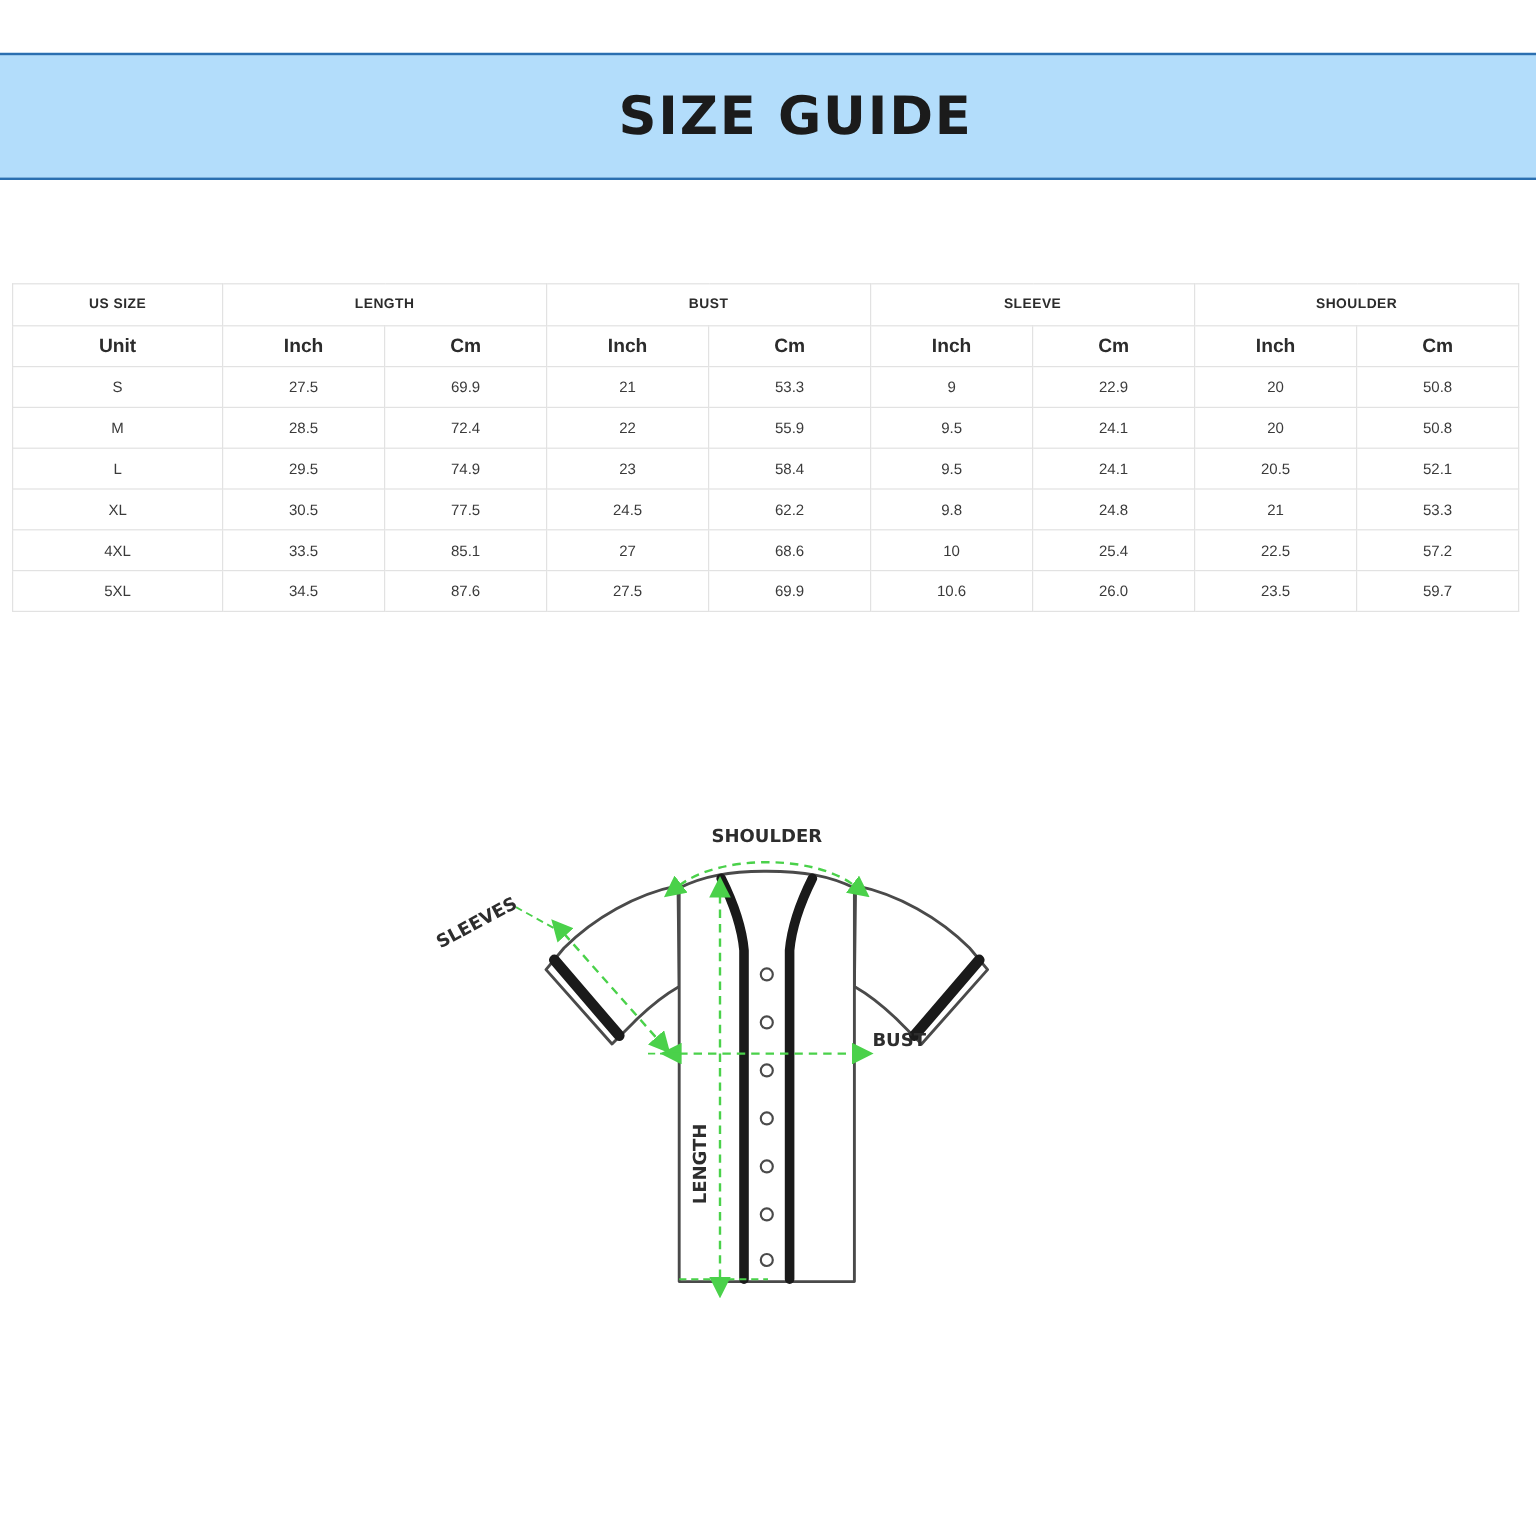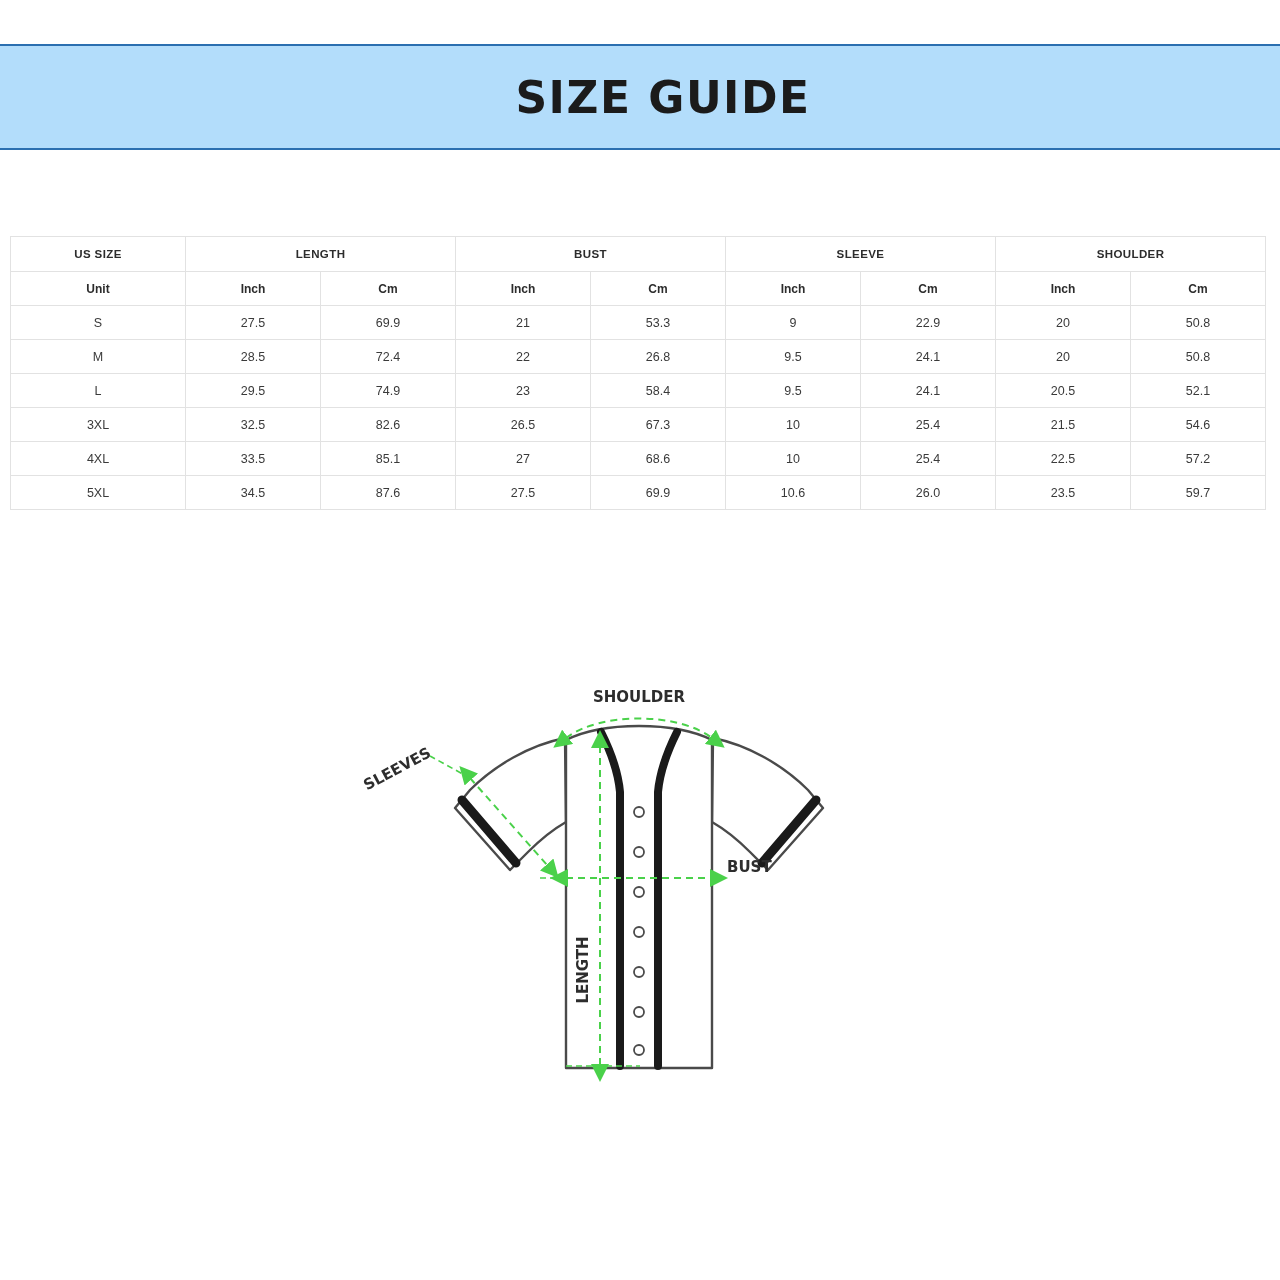--- a/index.html
+++ b/index.html
@@ -66,21 +66,21 @@
   }
   table.size-table thead th {
     font-weight: bold;
     font-size: 11.5px;
     letter-spacing: 0.4px;
     color: #2c2c2c;
     height: 35px;
   }
   table.size-table tr.unit-row td {
     font-weight: bold;
-    font-size: 12px;
+    font-size: 16px;
     color: #2c2c2c;
     height: 34px;
   }
   table.size-table tbody td.size-col {
     font-size: 12.5px;
   }
   col.c-size { width: 175px; }
   col.c-half { width: 135px; }
 
   
@@ -161,47 +161,47 @@
           <td>9</td>
           <td>22.9</td>
           <td>20</td>
           <td>50.8</td>
         </tr>
         <tr>
           <td class="size-col">M</td>
           <td>28.5</td>
           <td>72.4</td>
           <td>22</td>
-          <td>26.8</td>
+          <td>55.9</td>
           <td>9.5</td>
           <td>24.1</td>
           <td>20</td>
           <td>50.8</td>
         </tr>
         <tr>
           <td class="size-col">L</td>
           <td>29.5</td>
           <td>74.9</td>
           <td>23</td>
           <td>58.4</td>
           <td>9.5</td>
           <td>24.1</td>
           <td>20.5</td>
           <td>52.1</td>
         </tr>
         <tr>
-          <td class="size-col">3XL</td>
-          <td>32.5</td>
-          <td>82.6</td>
-          <td>26.5</td>
-          <td>67.3</td>
-          <td>10</td>
-          <td>25.4</td>
-          <td>21.5</td>
-          <td>54.6</td>
+          <td class="size-col">XL</td>
+          <td>30.5</td>
+          <td>77.5</td>
+          <td>24.5</td>
+          <td>62.2</td>
+          <td>9.8</td>
+          <td>24.8</td>
+          <td>21</td>
+          <td>53.3</td>
         </tr>
         <tr>
           <td class="size-col">4XL</td>
           <td>33.5</td>
           <td>85.1</td>
           <td>27</td>
           <td>68.6</td>
           <td>10</td>
           <td>25.4</td>
           <td>22.5</td>

